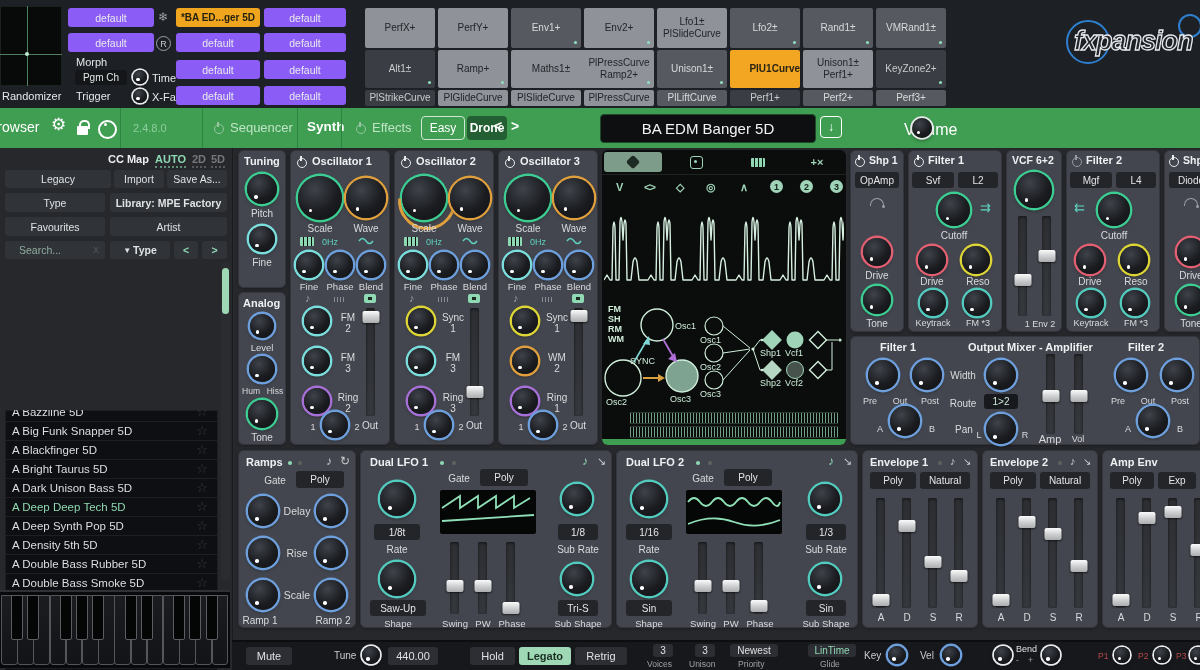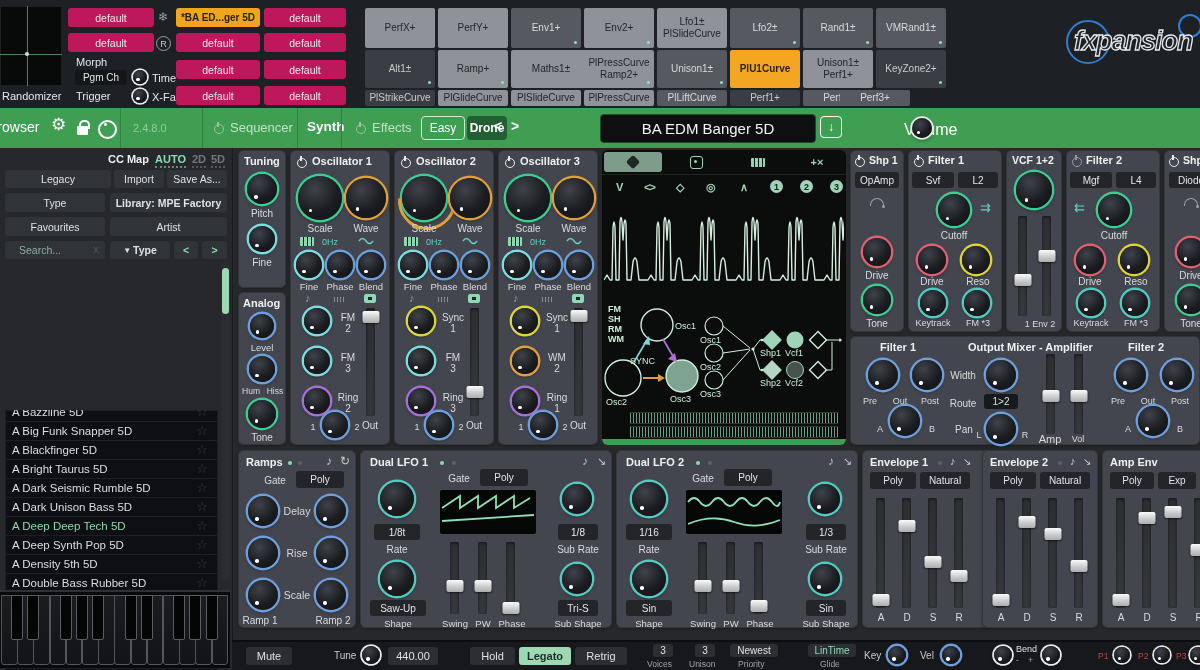--- a/index.html
+++ b/index.html
@@ -1,27 +1,27 @@
 <!DOCTYPE html>
 <html><head>
 <meta charset="utf-8">
 <style>
   html,body{margin:0;padding:0;background:#1d2024;font-family:"Liberation Sans",sans-serif;}
   #stage{position:relative;width:1200px;height:670px;overflow:hidden;background:#26282c;}
   .a{position:absolute;}
   
   #hdr{position:absolute;left:0;top:0;width:1200px;height:108px;background:#1d2024;}
-  .slotbtn{position:absolute;background:#be185d;border-radius:3px;color:#e8eaec;font-size:10.5px;display:flex;align-items:center;justify-content:center;}
+  .slotbtn{position:absolute;background:#8b5cf6;border-radius:3px;color:#e8eaec;font-size:10.5px;display:flex;align-items:center;justify-content:center;}
   .slotbtn.active{background:#f0a51f;color:#26220f;font-weight:bold;}
   .hlbl{position:absolute;color:#e6e8ea;font-size:11px;}
   .mg{position:absolute;display:flex;flex-direction:column;align-items:center;justify-content:center;border-radius:2px;font-size:10px;line-height:12px;overflow:hidden;}
   .mg.light{background:#8f9298;color:#23252a;}
   .mg.mid{background:#56595f;color:#d8dadc;}
   .mg.dark{background:#3a3d43;color:#c9cbcd;}
-  .mg.orange{background:#f2a622;color:#2a2415;font-weight:bold;}
+  .mg.orange{background:#f2a622;color:#2a2415;font-weight:bold;align-items:flex-end;}
   .mg .mdot{position:absolute;right:4px;bottom:4px;width:3px;height:3px;border-radius:50%;background:#8fe0c0;}
   
   .knob{position:absolute;border-radius:50%;background:radial-gradient(circle at 38% 30%,#3f434a,#1a1c20 55%,#0f1113 100%);}
   .knob::after{content:'';position:absolute;width:3.5px;height:3.5px;border-radius:50%;background:#fff;left:24%;bottom:18%;}
   .k14{width:14px;height:14px}.k16{width:16px;height:16px}.k18{width:18px;height:18px}.k20{width:20px;height:20px}
   .k24{width:24px;height:24px}.k26{width:26px;height:26px}.k28{width:28px;height:28px}.k30{width:30px;height:30px}
   .k32{width:32px;height:32px}.k34{width:34px;height:34px}.k36{width:36px;height:36px}.k40{width:40px;height:40px}.k44{width:44px;height:44px}
   .kg{box-shadow:0 0 0 2.4px #3bcd92,0 2px 4px rgba(0,0,0,.55)}
   .kc{box-shadow:0 0 0 2.4px #7adedd,0 2px 4px rgba(0,0,0,.55)}
   .kb{box-shadow:0 0 0 2.4px #6d9fdd,0 2px 4px rgba(0,0,0,.55)}
@@ -192,21 +192,21 @@
         </div>
         <div class="mg mid" style="left: 657px; top: 90px; width: 70px; height: 16px;">
           <div style="position: relative;">PlLiftCurve</div>
         </div>
         <div class="mg dark" style="left: 730px; top: 90px; width: 70px; height: 16px;">
           <div style="position: relative;">Perf1+</div>
         </div>
         <div class="mg mid" style="left: 803px; top: 90px; width: 70px; height: 16px;">
           <div style="position: relative;">Perf2+</div>
         </div>
-        <div class="mg mid" style="left: 840px; top: 90px; width: 70px; height: 16px;">
+        <div class="mg mid" style="left: 876px; top: 90px; width: 70px; height: 16px;">
           <div style="position: relative;">Perf3+</div>
         </div>
       </div>
 
     <div class="a" style="left:1066px;top:14px;width:140px;height:52px;">
       <div class="a" style="left:0;top:6px;width:40px;height:40px;border:2px solid #2f7fd0;border-radius:50%;"></div>
       <div class="a" style="left:112px;top:0;width:20px;height:20px;border:2px solid #2f7fd0;border-radius:50%;"></div>
       <div class="a" style="left:8px;top:12px;font-style:italic;font-weight:bold;font-size:27px;letter-spacing:-1px;color:#23262b;-webkit-text-stroke:1.3px #e6eaee;text-shadow:0 0 2px rgba(0,0,0,.6);">fxpansion</div>
     </div>
   </div>
@@ -277,24 +277,20 @@
           <div class="prow">
             <div style="position: relative;">A Big Funk Snapper 5D</div>
             <div class="star">☆</div>
           </div>
           <div class="prow">
             <div style="position: relative;">A Blackfinger 5D</div>
             <div class="star">☆</div>
           </div>
           <div class="prow">
             <div style="position: relative;">A Bright Taurus 5D</div>
-            <div class="star">☆</div>
-          </div>
-          <div class="prow">
-            <div style="position: relative;">A Dark Seismic Rumble 5D</div>
             <div class="star">☆</div>
           </div>
           <div class="prow">
             <div style="position: relative;">A Dark Unison Bass 5D</div>
             <div class="star">☆</div>
           </div>
           <div class="prow teal">
             <div style="position: relative;">A Deep Deep Tech 5D</div>
             <div class="star">☆</div>
           </div>
@@ -602,21 +598,21 @@
     <div class="knob ky k28" style="left:54px;top:96px;"></div>
     <div class="lb" style="left:6px;top:126px;width:36px;">Drive</div>
     <div class="lb" style="left:52px;top:126px;width:36px;">Reso</div>
     <div class="knob kt k26" style="left:12px;top:140px;"></div>
     <div class="knob kt k26" style="left:56px;top:140px;"></div>
     <div class="lb" style="left:0;top:168px;width:50px;font-size:9px;">Keytrack</div>
     <div class="lb" style="left:50px;top:168px;width:40px;font-size:9px;">FM *3</div>
   </div>
 
   <div class="panel" style="left:1006px;top:150px;width:56px;height:182px;">
-    <div class="ttl" style="left:6px;top:4px;font-size:10.5px;">VCF 1+2</div>
+    <div class="ttl" style="left:6px;top:4px;font-size:10.5px;">VCF 6+2</div>
     <div class="knob kg k36" style="left:10px;top:22px;"></div>
     <div class="fader" style="left:12px;top:66px;height:100px;">
         <div class="fth" style="top:58px;"></div>
       </div>
     <div class="fader" style="left:36px;top:66px;height:100px;">
         <div class="fth" style="top:34px;"></div>
       </div>
     <div class="lb" style="left:0;top:169px;width:68px;font-size:9px;">1 Env 2</div>
   </div>
 
@@ -785,21 +781,21 @@
     <div class="lb" style="left:104px;top:168px;width:22px;font-size:9.5px;">PW</div>
     <div class="lb" style="left:126px;top:168px;width:36px;font-size:9.5px;">Phase</div>
     <div class="knob kt k30" style="left:194px;top:34px;"></div>
     <div class="chipd" style="left:190px;top:74px;width:40px;height:16px;">1/3</div>
     <div class="lb" style="left:180px;top:94px;width:60px;">Sub Rate</div>
     <div class="knob kt k30" style="left:194px;top:114px;"></div>
     <div class="chipd" style="left:190px;top:150px;width:40px;height:16px;">Sin</div>
     <div class="lb" style="left:180px;top:168px;width:60px;font-size:9.5px;">Sub Shape</div>
   </div>
 
-  <div class="panel" style="left:862px;top:450px;width:116px;height:178px;padding-left:17px;">
+  <div class="panel" style="left:862px;top:450px;width:116px;height:178px;">
     <div class="ttl" style="left:8px;top:6px;">Envelope 1</div>
     <div class="hdot dim" style="left:76px;top:11px;"></div>
     <div class="ic" style="left:88px;top:6px;font-size:11px;color:#c8cacc;">♪</div>
     <div class="ic" style="left:101px;top:6px;font-size:10px;color:#c8cacc;">↘</div>
     <div class="chipd" style="left:8px;top:22px;width:46px;height:17px;">Poly</div>
     <div class="chipd" style="left:58px;top:22px;width:50px;height:17px;">Natural</div>
     <div class="fader" style="left:14px;top:48px;height:110px;">
         <div class="fth" style="top:96px;"></div>
       </div>
     <div class="fader" style="left:40px;top:48px;height:110px;">

